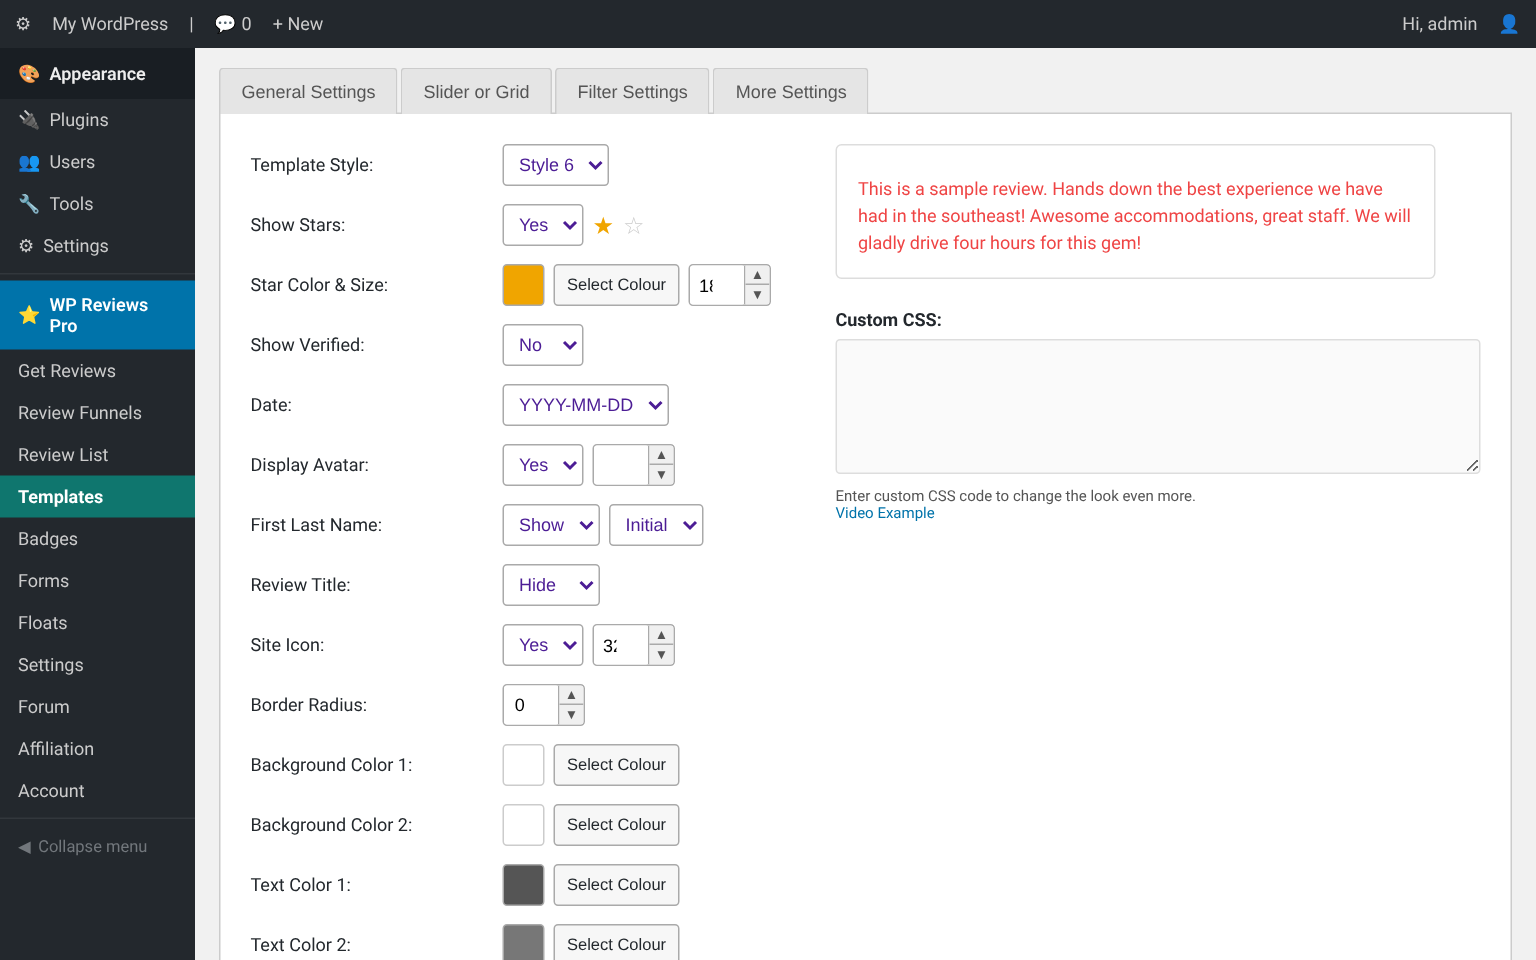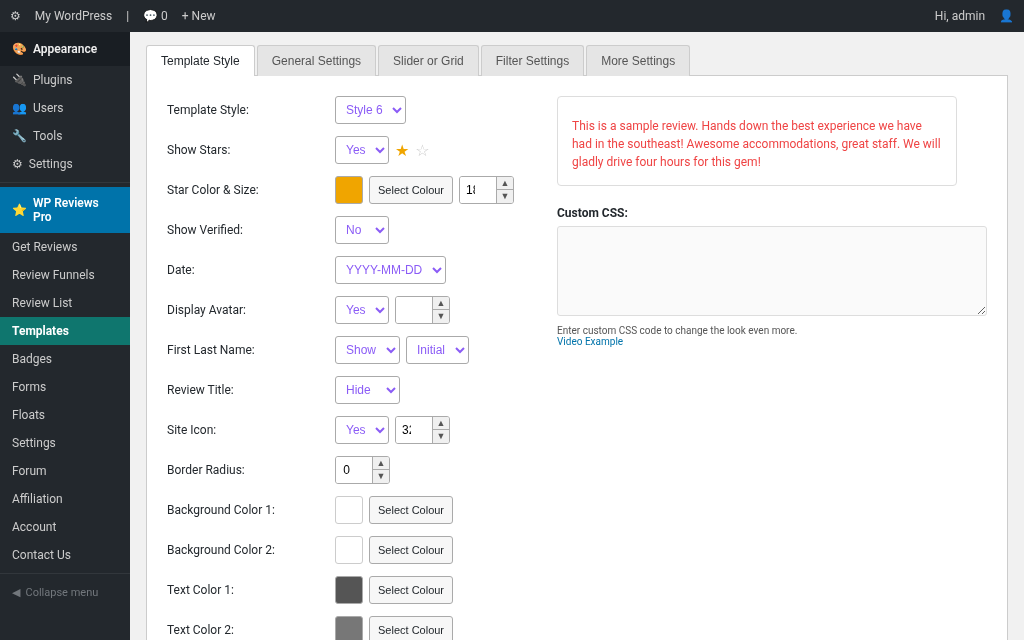--- a/index.html
+++ b/index.html
@@ -133,21 +133,21 @@
       font-size: 12px;
     }
     .form-controls { display: flex; align-items: center; gap: 6px; flex-wrap: wrap; }
 
     select {
       padding: 4px 6px;
       border: 1px solid #aaa;
       border-radius: 3px;
       font-size: 12px;
       background: #fff;
-      color: #8b5cf6;
+      color: #4c1d95;
       height: 28px;
     }
     input[type="number"] {
       width: 50px;
       padding: 4px 6px;
       border: 1px solid #aaa;
       border-radius: 3px;
       font-size: 12px;
       height: 28px;
       text-align: center;
@@ -343,34 +343,30 @@
     </div>
     <div class="sidebar-item">
       <span>Forum</span>
     </div>
     <div class="sidebar-item">
       <span>Affiliation</span>
     </div>
     <div class="sidebar-item">
       <span>Account</span>
     </div>
-    <div class="sidebar-item">
-      <span>Contact Us</span>
-    </div>
     <div class="sidebar-divider"></div>
     <div class="sidebar-collapse">
       <span>◀</span>
       <span>Collapse menu</span>
     </div>
   </div>
 
   <div class="main-content">
 
     <div class="tab-nav">
-      <button class="tab-btn active">Template Style</button>
       <button class="tab-btn">General Settings</button>
       <button class="tab-btn">Slider or Grid</button>
       <button class="tab-btn">Filter Settings</button>
       <button class="tab-btn">More Settings</button>
     </div>
 
     <div class="content-card">
       <div class="card-inner">
 
         <div class="form-col">

